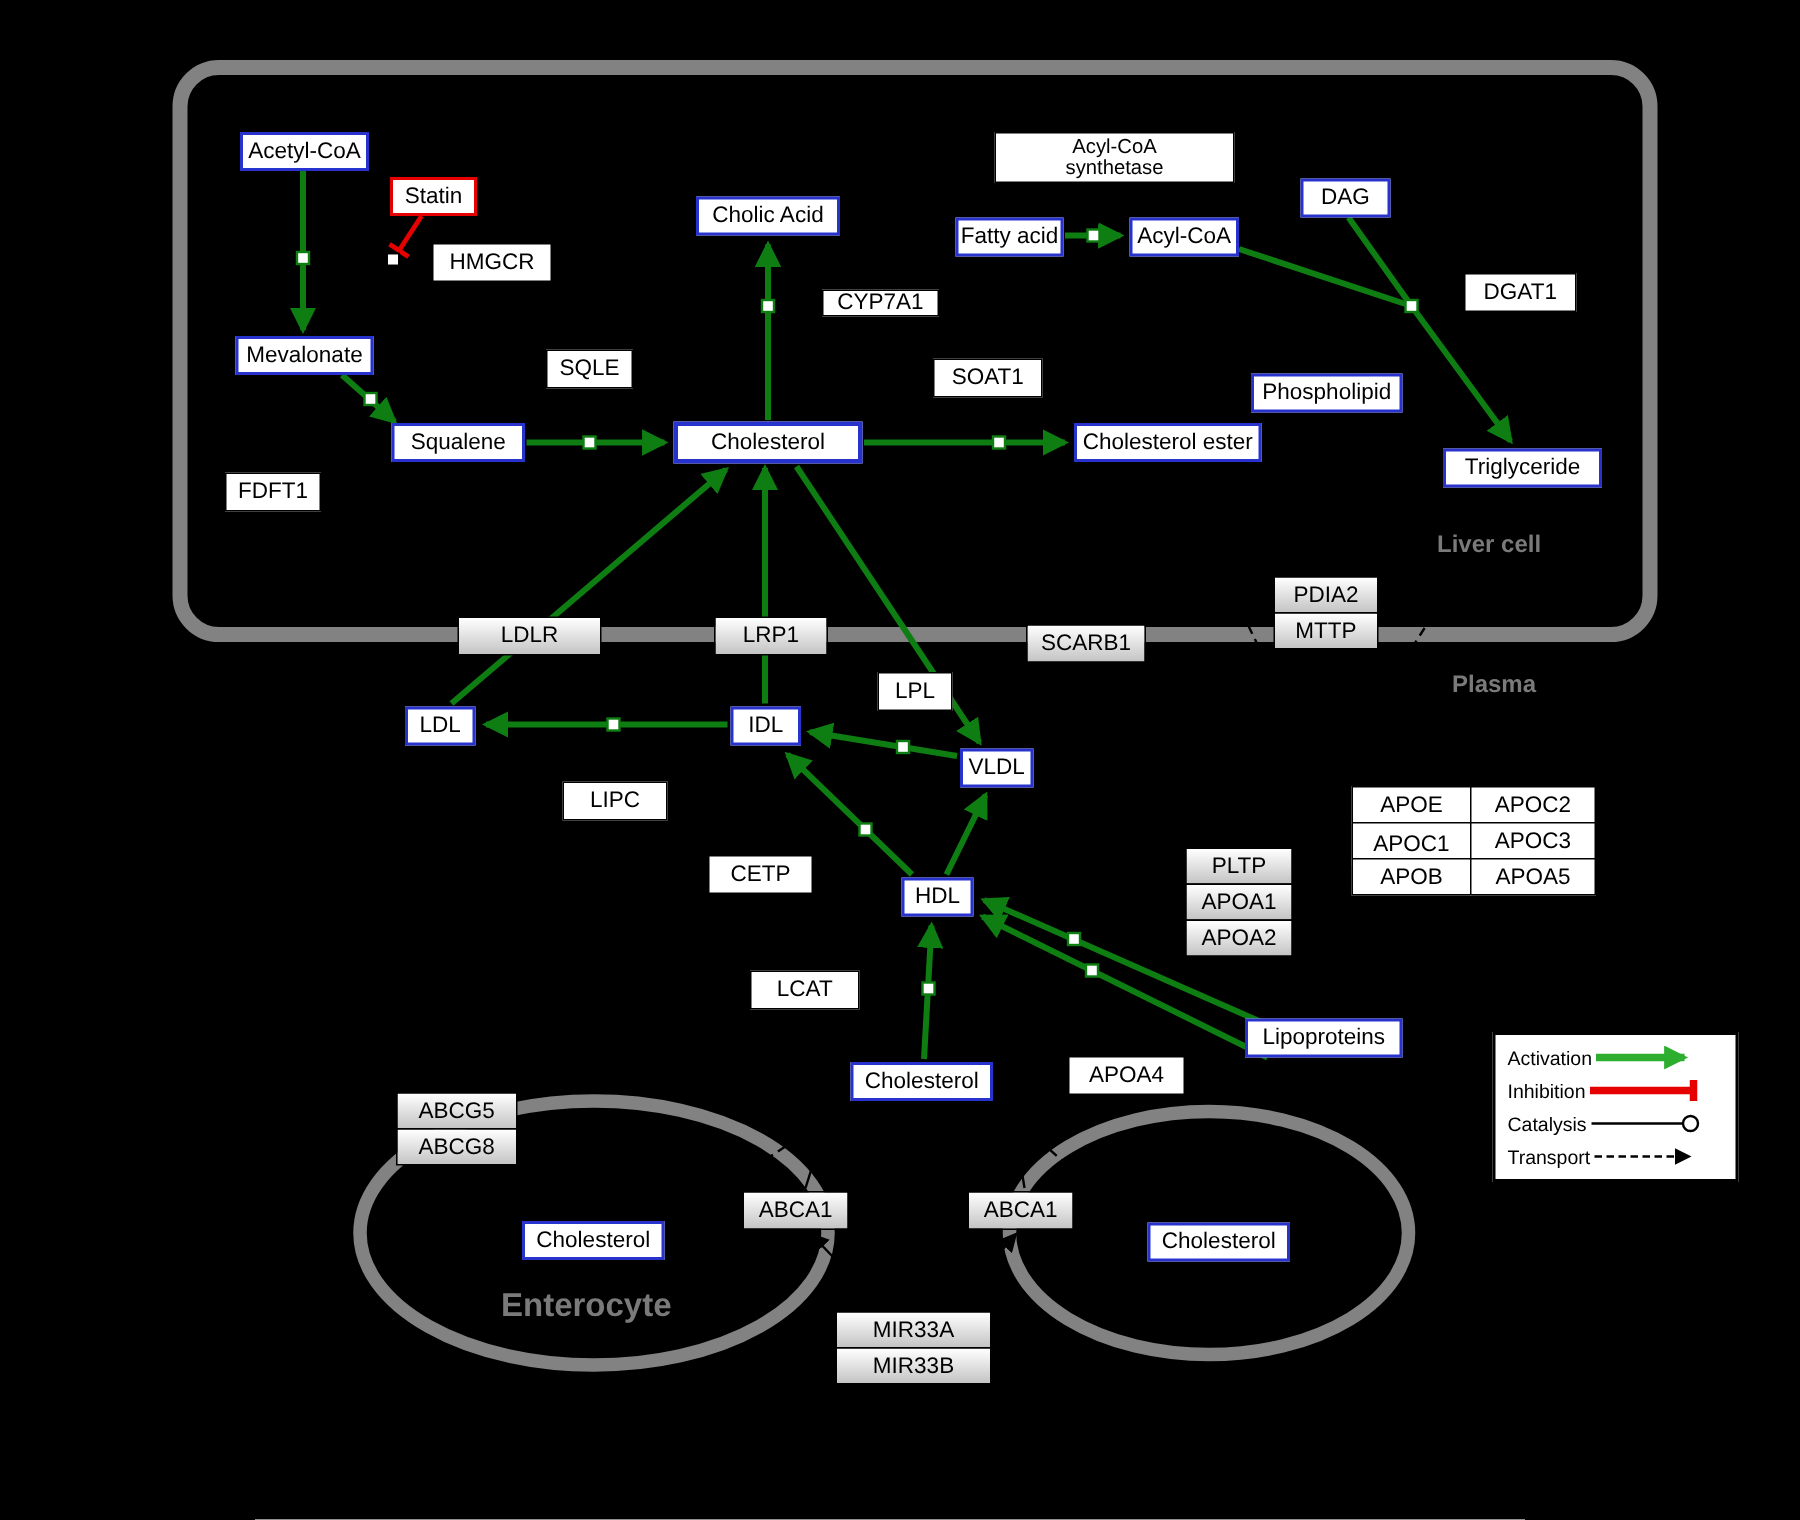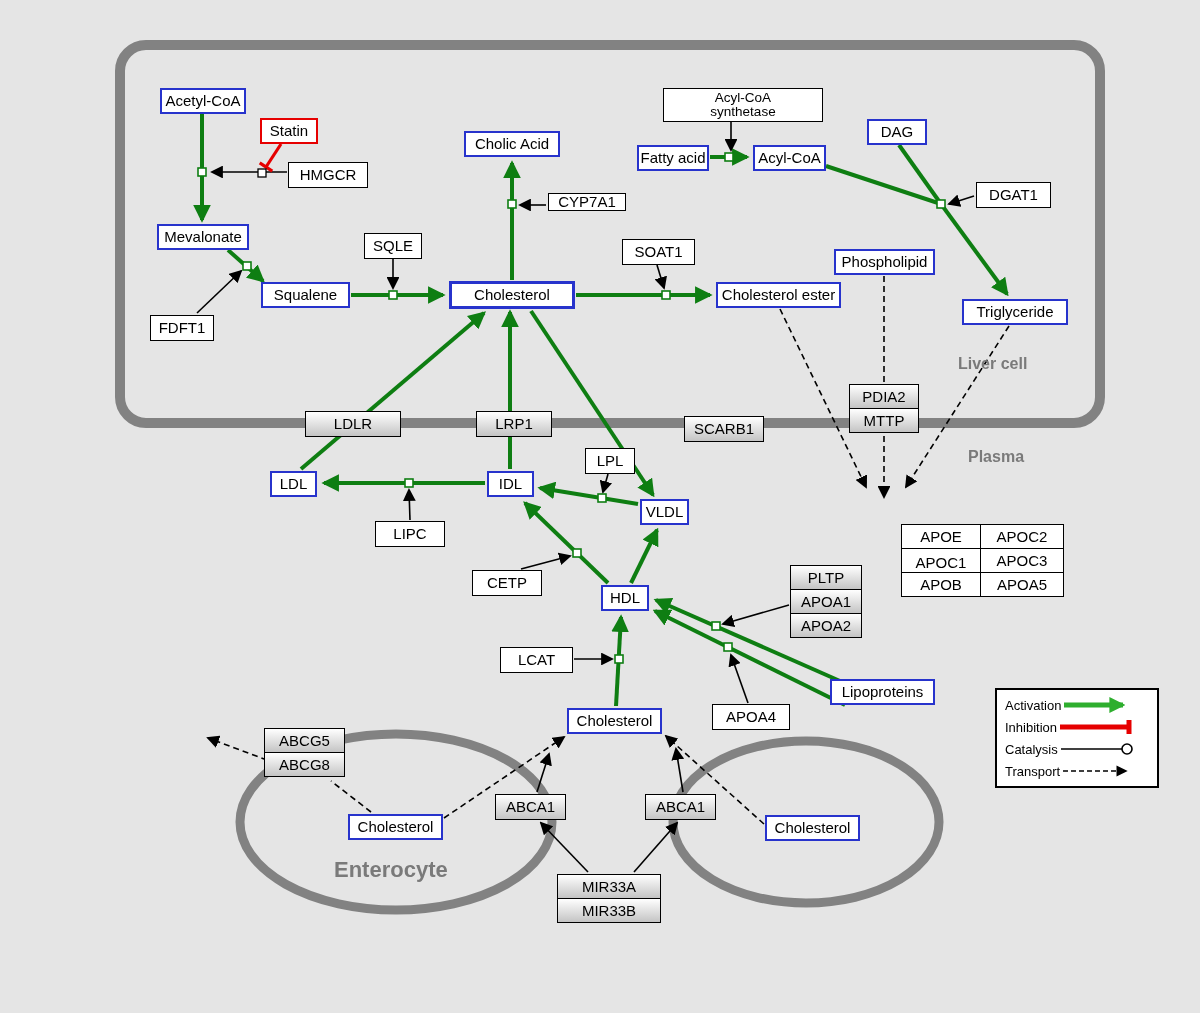--- a/index.html
+++ b/index.html
@@ -1,17 +1,17 @@
 <!DOCTYPE html>
 <html><head>
 <meta charset="utf-8">
 <style>
   html,body{margin:0;padding:0;background:#ffffff;}
   body{font-family:"Liberation Sans", sans-serif;}
-  .canvas{position:relative;width:1200px;height:1013px;background:#e5e5e5;overflow:hidden;}
+  .canvas{position:relative;width:1200px;height:1013px;background:#000000;overflow:hidden;}
   svg.edges{position:absolute;left:0;top:0;width:1200px;height:1013px;}
   .node{position:absolute;box-sizing:border-box;display:flex;align-items:center;justify-content:center;
         text-align:center;background:#fff;font-size:15px;line-height:1.05;color:#000;}
   .met{border:2px solid #2733cc;}
   .met.thick{border-width:3px;}
   .gene{border:1px solid #000;}
   .gene.mem{background:linear-gradient(#ffffff,#c4c4c4);}
   .drug{border:2px solid #e60000;}
   .small{font-size:13.5px;}
   .clabel{position:absolute;font-weight:bold;color:#7a7a7a;font-size:16px;white-space:nowrap;}

